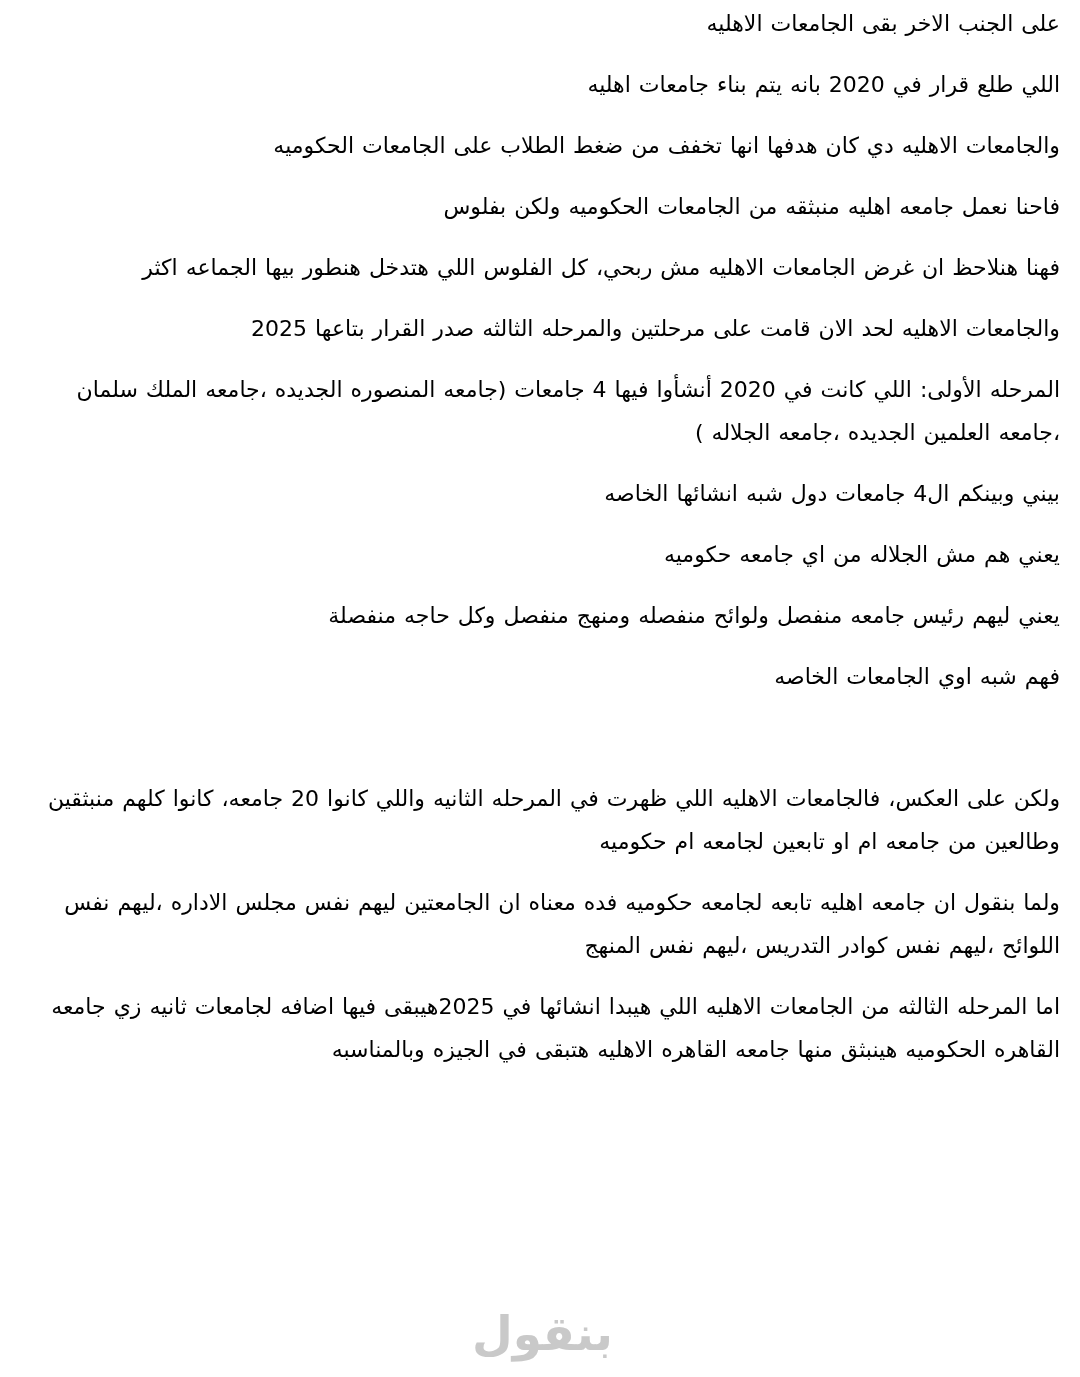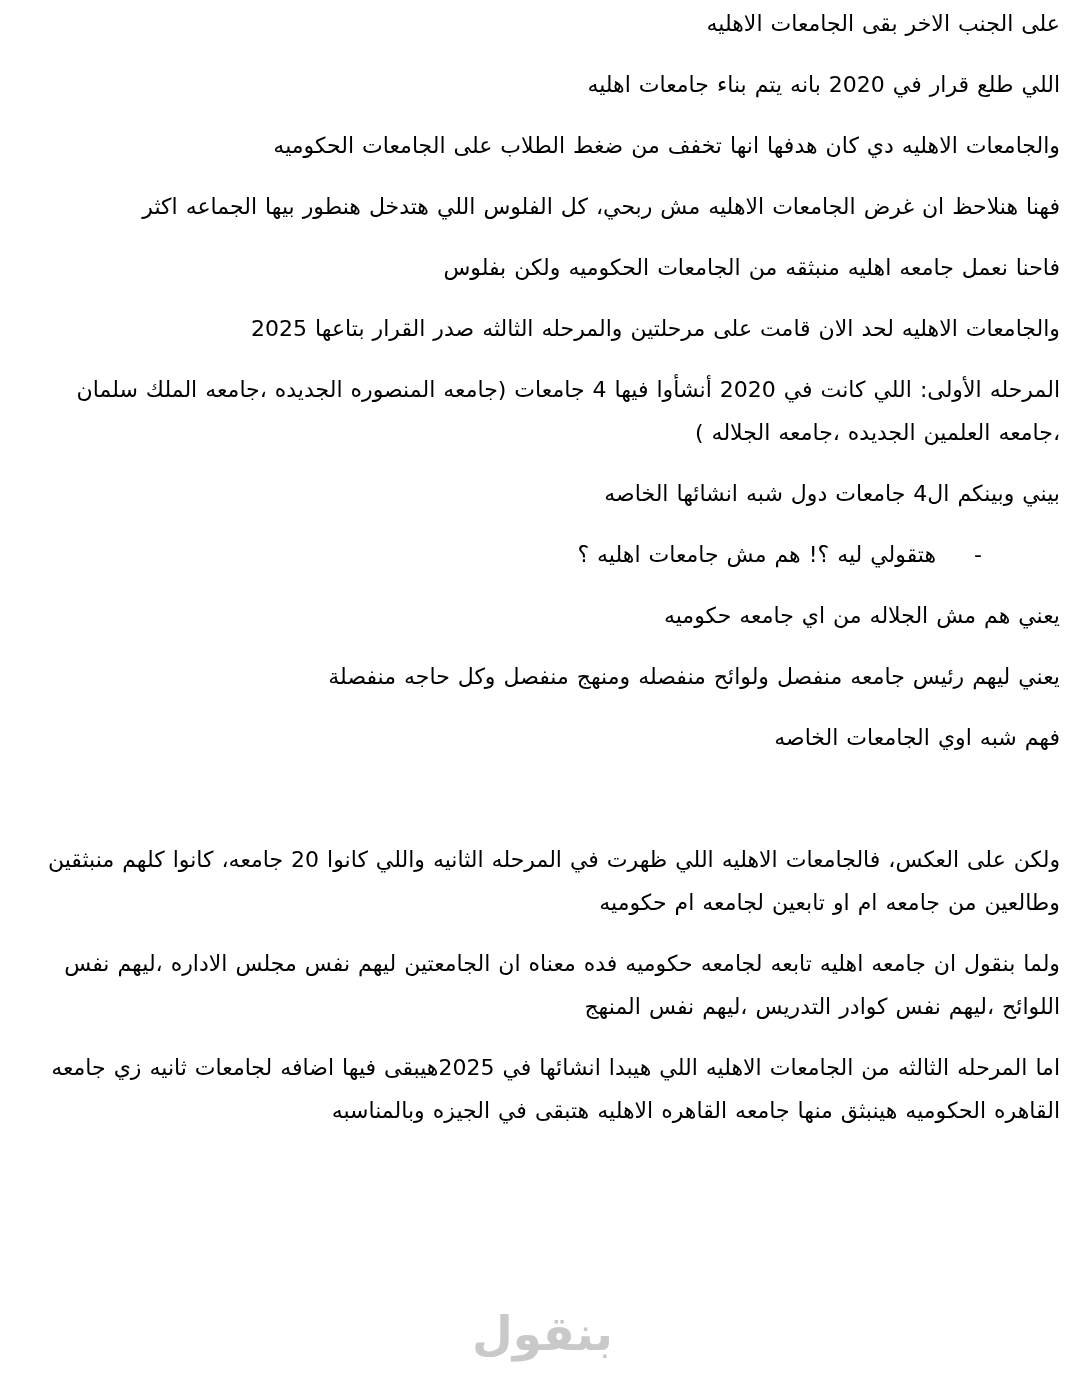--- a/index.html
+++ b/index.html
@@ -59,26 +59,25 @@
 </style>
 </head>
 <body>
 
 <div class="page" style="background: rgb(255, 255, 255); color: rgb(0, 0, 0);">
   <div class="watermark" style="color: rgb(201, 201, 201);">بنقول</div>
   <div class="text-body">
       <p class="para"><span>على الجنب الاخر بقى الجامعات الاهليه</span></p>
       <p class="para"><span>اللي طلع قرار في 2020 بانه يتم بناء جامعات اهليه</span></p>
       <p class="para"><span>والجامعات الاهليه دي كان هدفها انها تخفف من ضغط الطلاب على الجامعات الحكوميه</span></p>
+      <p class="para"><span>فاحنا نعمل جامعه اهليه منبثقه من الجامعات الحكوميه ولكن بفلوس</span></p>
       <p class="para"><span>فهنا هنلاحظ ان غرض الجامعات الاهليه مش ربحي، كل الفلوس اللي هتدخل هنطور بيها الجماعه اكثر</span></p>
-      <p class="para"><span>فاحنا نعمل جامعه اهليه منبثقه من الجامعات الحكوميه ولكن بفلوس</span></p>
       <p class="para"><span>والجامعات الاهليه لحد الان قامت على مرحلتين والمرحله الثالثه صدر القرار بتاعها 2025</span></p>
       <p class="para"><span>المرحله الأولى: اللي كانت في 2020 أنشأوا فيها 4 جامعات (جامعه المنصوره الجديده ،جامعه الملك سلمان ،جامعه العلمين الجديده ،جامعه الجلاله )</span></p>
       <p class="para"><span>بيني وبينكم ال4 جامعات دول شبه انشائها الخاصه</span></p>
-      <p class="para list-dash"><span class="marker">-</span><span>هتقولي ليه ؟! هم مش جامعات اهليه ؟</span></p>
       <p class="para"><span>يعني هم مش الجلاله من اي جامعه حكوميه</span></p>
       <p class="para"><span>يعني ليهم رئيس جامعه منفصل ولوائح منفصله ومنهج منفصل وكل حاجه منفصلة</span></p>
       <p class="para"><span>فهم شبه اوي الجامعات الخاصه</span></p>
       <p class="para spacer">&nbsp;</p>
       <p class="para"><span>ولكن على العكس، فالجامعات الاهليه اللي ظهرت في المرحله الثانيه واللي كانوا 20 جامعه، كانوا كلهم منبثقين وطالعين من جامعه ام او تابعين لجامعه ام حكوميه</span></p>
       <p class="para"><span>ولما بنقول ان جامعه اهليه تابعه لجامعه حكوميه فده معناه ان الجامعتين ليهم نفس مجلس الاداره ،ليهم نفس اللوائح ،ليهم نفس كوادر التدريس ،ليهم نفس المنهج</span></p>
       <p class="para"><span>اما المرحله الثالثه من الجامعات الاهليه اللي هيبدا انشائها في 2025هيبقى فيها اضافه لجامعات ثانيه زي جامعه القاهره الحكوميه هينبثق منها جامعه القاهره الاهليه هتبقى في الجيزه وبالمناسبه</span></p>
     </div>
 </div>
 

